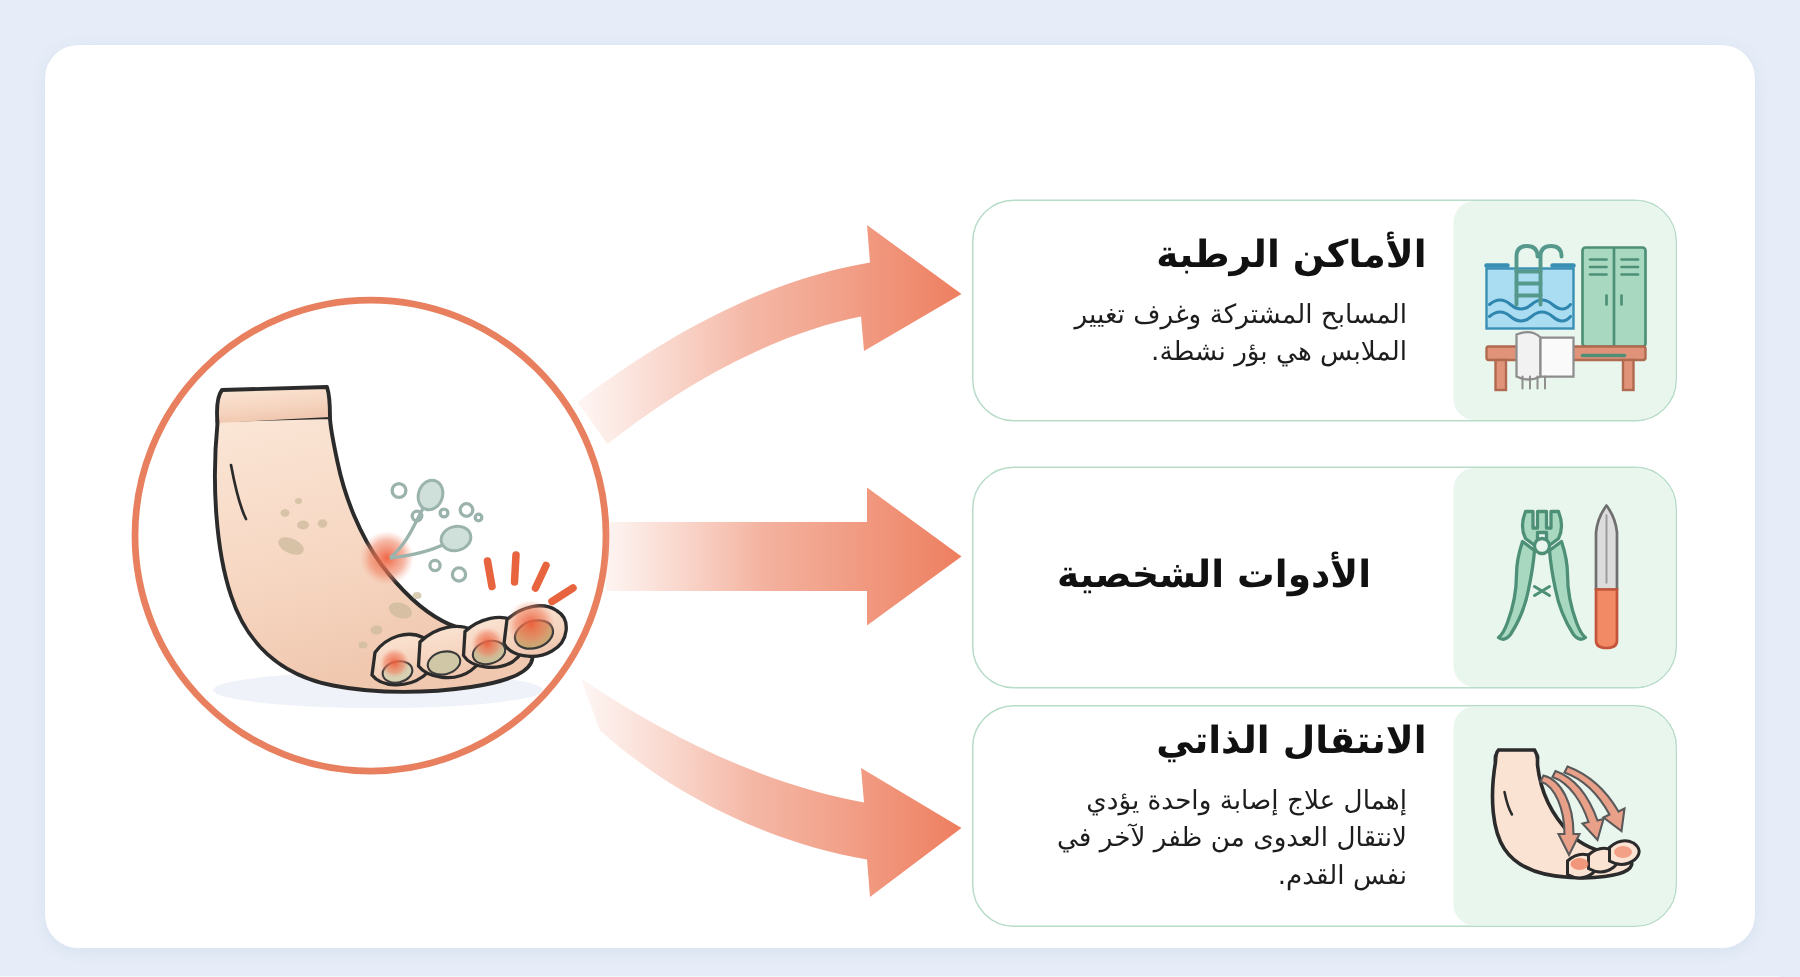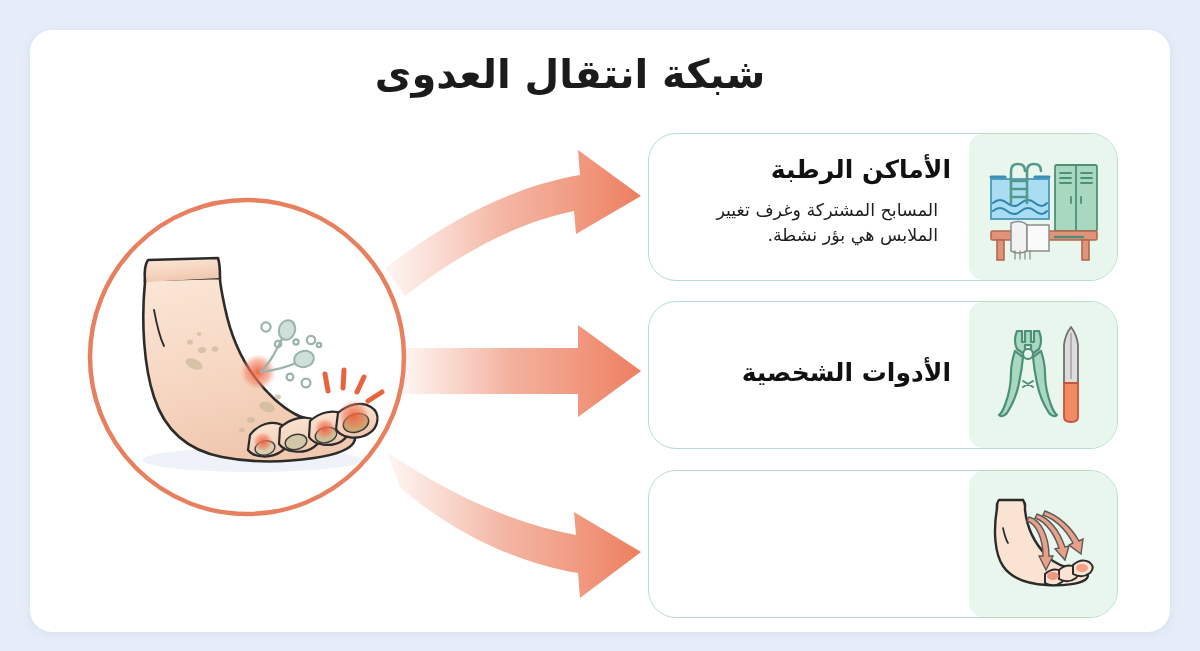--- a/index.html
+++ b/index.html
@@ -36,21 +36,21 @@
   
   .info-card{
     position:absolute;left:648px;width:470px;height:148px;
     border:1.6px solid #b7dcc8;border-radius:28px;
     background:#ffffff;
     box-sizing:border-box;
     display:flex;flex-direction:row;align-items:center;
     overflow:hidden;
   }
   .info-card.c1{top:133px;}
-  .info-card.c2{top:301px;}
+  .info-card.c2{top:311px;gap:37px;}
   .info-card.c3{top:470px;}
 
   .icon-box{
     width:148px;height:146px;flex:0 0 148px;
     background:#e9f6ee;
     border-radius:14px 0 0 14px;
     display:flex;align-items:center;justify-content:center;
   }
   .icon-box svg{display:block;}
 
@@ -69,21 +69,20 @@
     font-weight:400;
   }
 </style>
 </head>
 <body>
 
 <div id="stage">
 
   <div class="page-card"></div>
 
-  <div class="title">شبكة انتقال العدوى</div>
 
   <div class="foot-circle">
     <svg width="330" height="330" viewBox="0 0 330 330" xmlns="http://www.w3.org/2000/svg">
       <defs>
         <linearGradient id="skinGrad" x1="0" y1="0" x2="0.3" y2="1">
           <stop offset="0%" stop-color="#fbe6d6"></stop>
           <stop offset="60%" stop-color="#f6d6c1"></stop>
           <stop offset="100%" stop-color="#f0c7af"></stop>
         </linearGradient>
         <radialGradient id="soreGrad" cx="50%" cy="50%" r="50%">
@@ -300,15 +299,19 @@
         <ellipse cx="72" cy="88" rx="6" ry="4" fill="#ef8a6c" opacity="0.85"></ellipse>
         <ellipse cx="101" cy="80" rx="6" ry="4" fill="#ef8a6c" opacity="0.75"></ellipse>
 
         <g>
           <path d="M46 33 C56 36 62 52 62 68 L58 68 L65 82 L72 68 L68 68 C68 48 60 32 48 29 Z" fill="#e8a088" stroke="#5a5a5a" stroke-width="1.4"></path>
           <path d="M54 30 C66 34 74 48 78 60 L74 61 L84 72 L88 58 L84 59 C79 45 70 31 56 26 Z" fill="#e8a088" stroke="#5a5a5a" stroke-width="1.4"></path>
           <path d="M62 27 C76 32 86 44 92 55 L88 57 L100 66 L102 51 L98 53 C91 41 80 29 64 23 Z" fill="#e8a088" stroke="#5a5a5a" stroke-width="1.4"></path>
         </g>
       </svg>
     </div>
+    <div class="card-text">
+      <p class="card-title">الانتقال الذاتي</p>
+      <p class="card-body">إهمال علاج إصابة واحدة يؤدي لانتقال العدوى من ظفر لآخر في نفس القدم.</p>
+    </div>
   </div>
 
 </div>
 
 </body></html>

